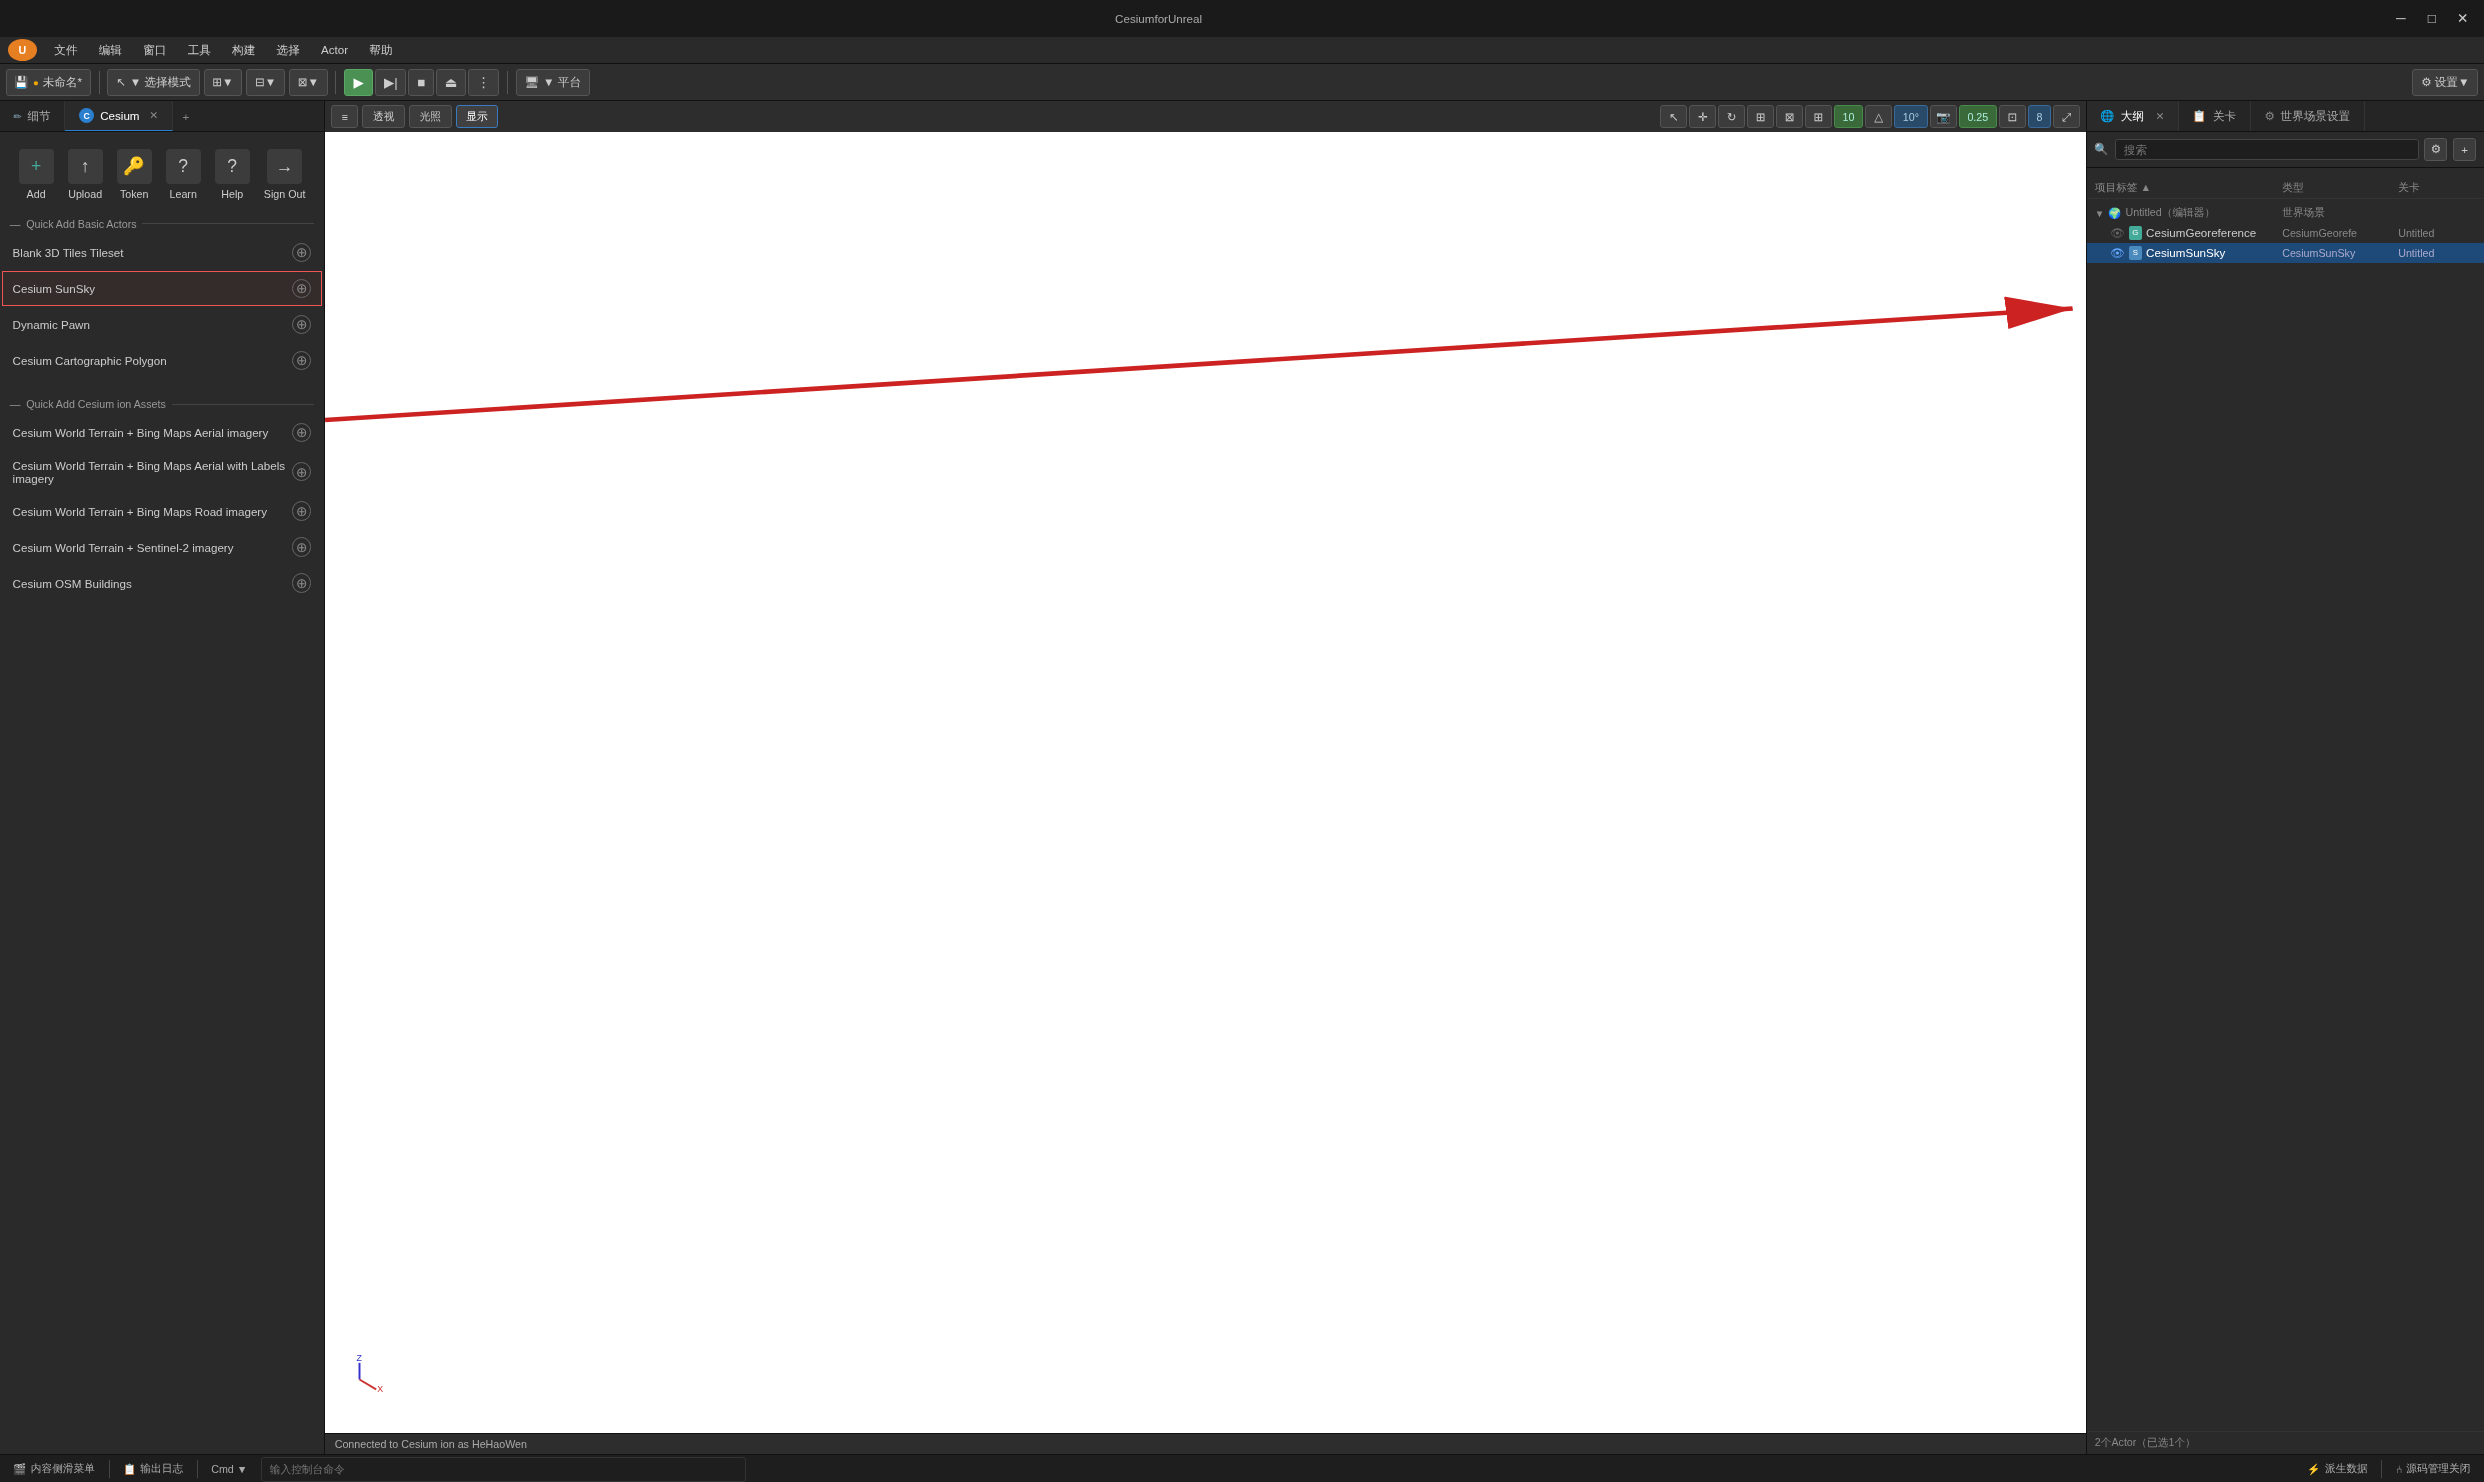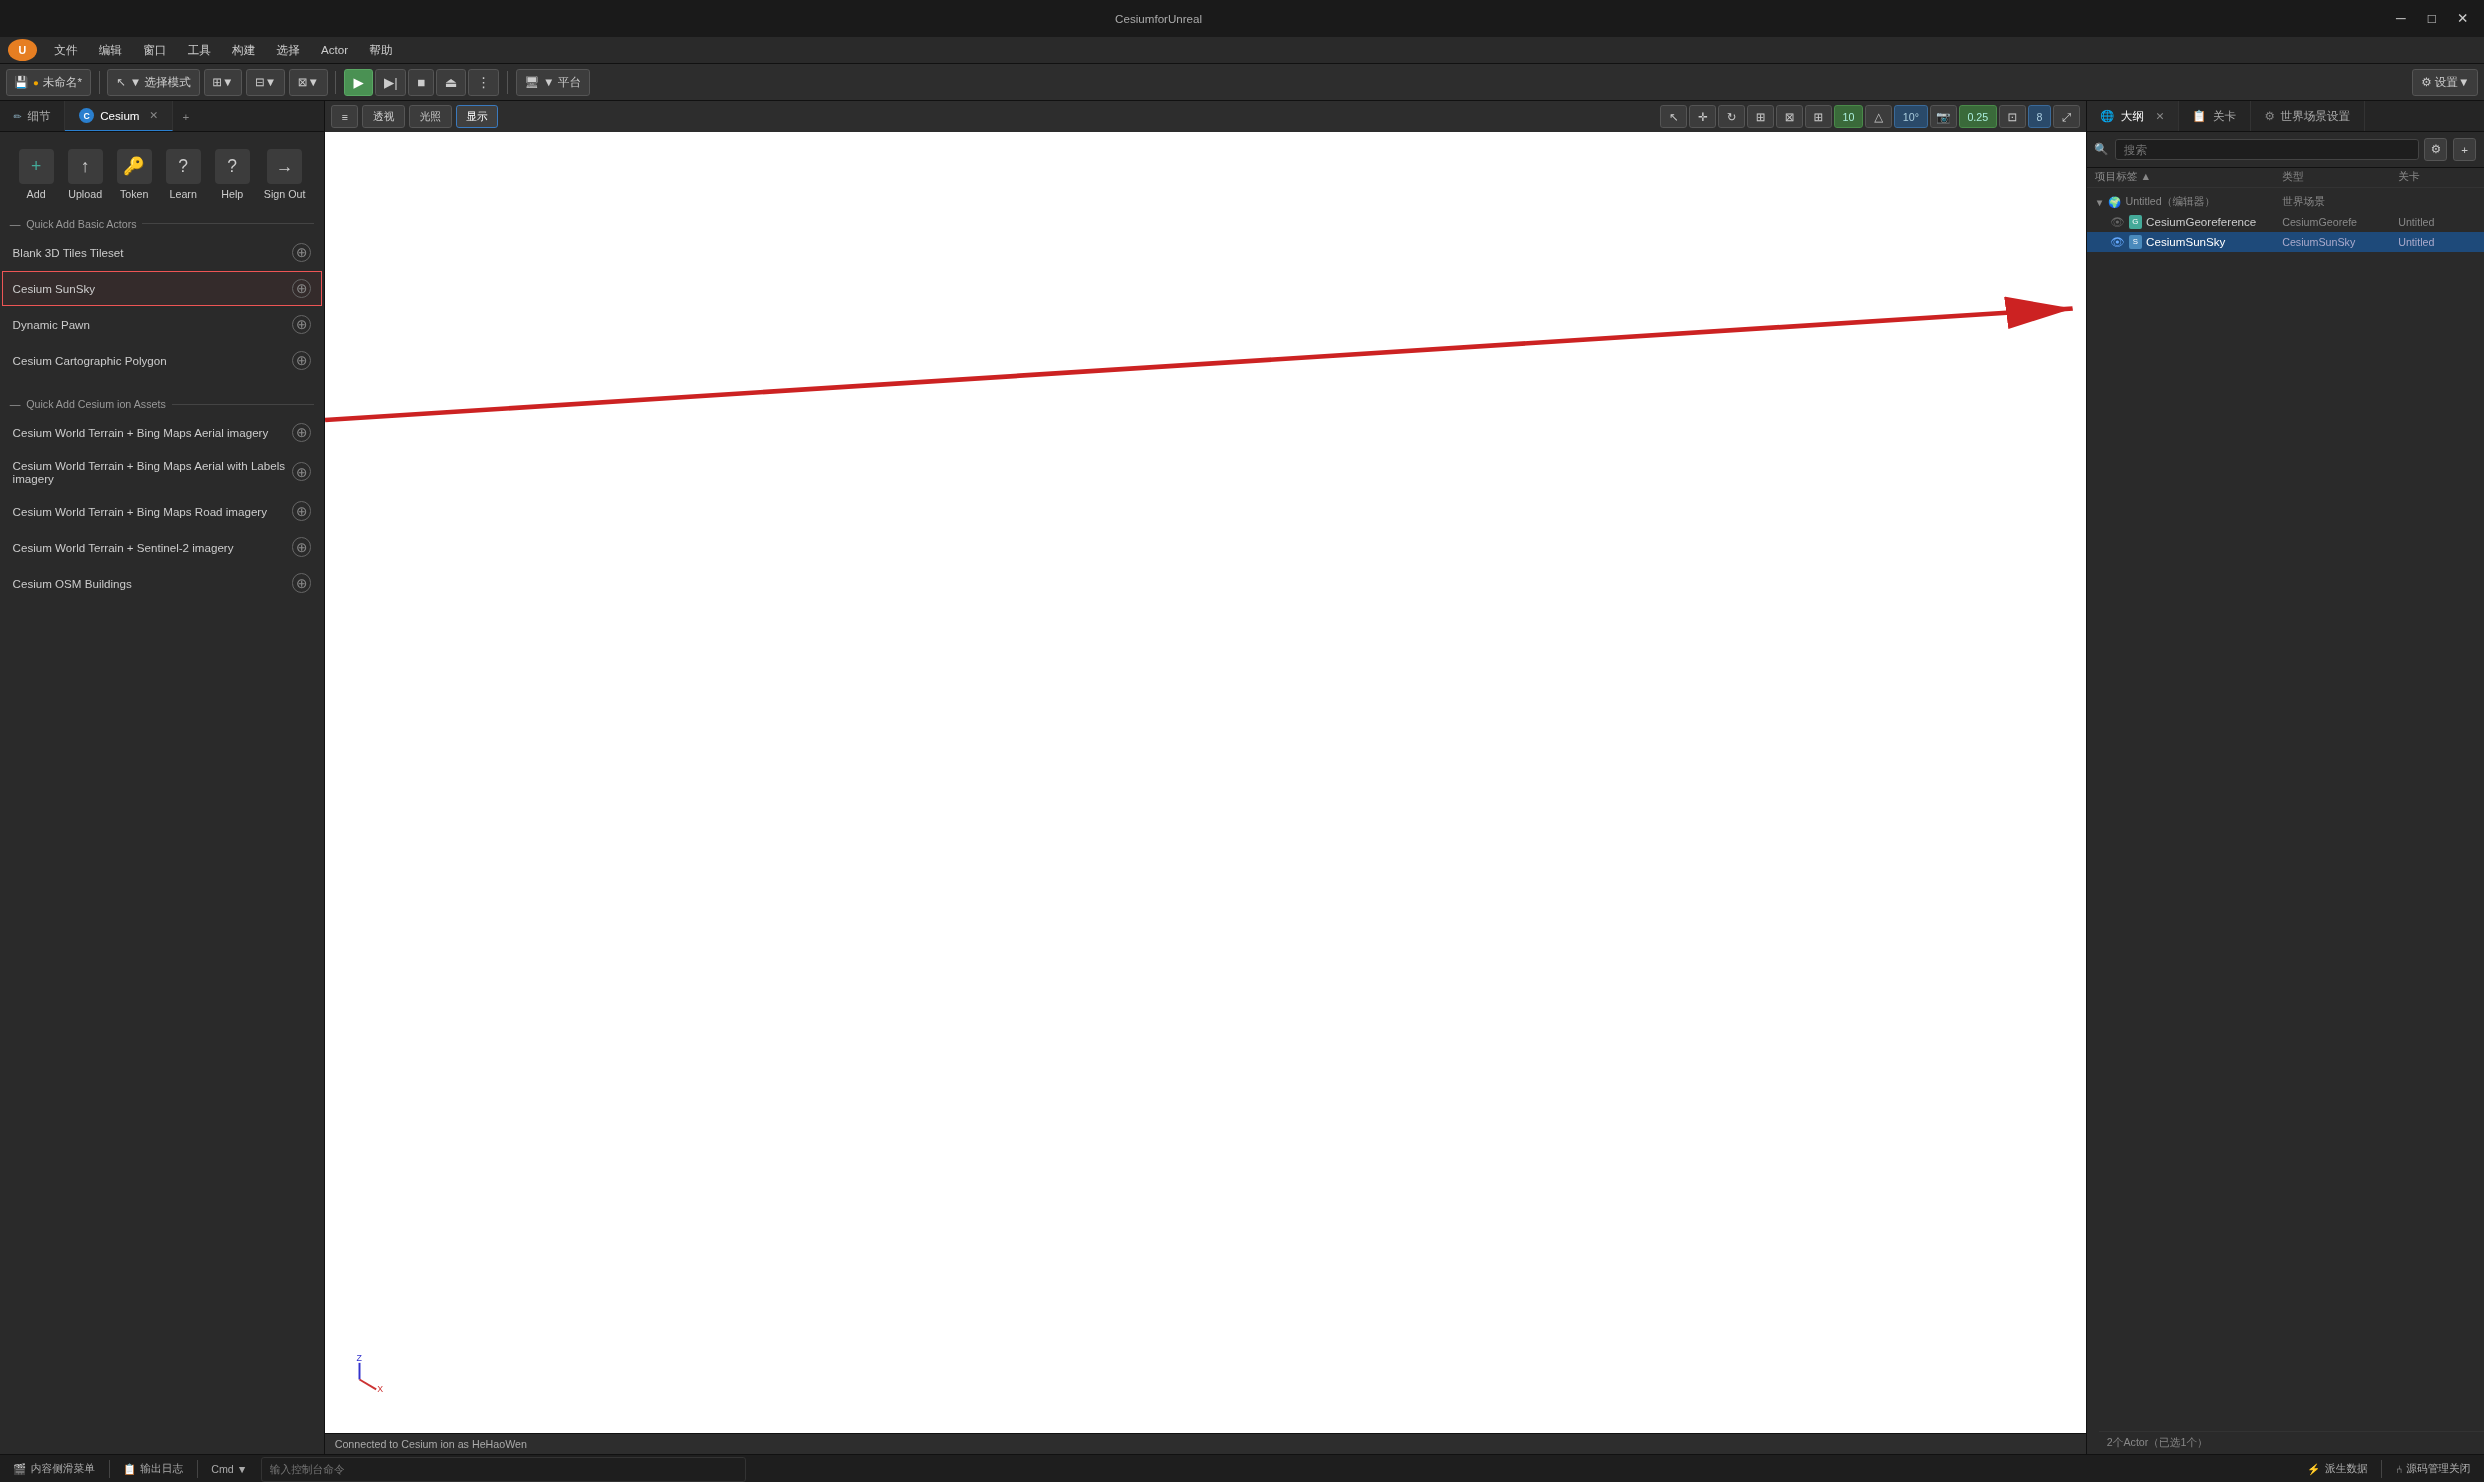--- a/index.html
+++ b/index.html
@@ -386,21 +386,20 @@
     }
 
     .outliner-status {
       height: 23px;
       border-top: 1px solid #333;
       display: flex;
       align-items: center;
       padding: 0 7.8px;
       color: #888;
       font-size: 10.7px;
-      margin-left: 12px;
     }
 
     
     .status-bar {
       height: 29px;
       background: #1e1e1e;
       display: flex;
       align-items: center;
       padding: 0 7.8px;
       gap: 7.8px;
@@ -668,21 +667,21 @@
     </div>
 
     <div class="right-panel-content">
       <div class="outliner-search">
         <span style="color:#888;">🔍</span>
         <input type="text" style="flex: 1 1 0%; background: rgb(30, 30, 30); border: 1px solid rgb(68, 68, 68); color: rgb(204, 204, 204); padding: 2.9px 7.8px; border-radius: 2.9px; font-size: 11.6px; font-family: inherit;" placeholder="搜索">
         <button style="width:23px;height:23px;background:#3c3c3c;border:1px solid #555;color:#ccc;border-radius:2.9px;cursor:pointer;font-size:11.6px;">⚙</button>
         <button style="width:23px;height:23px;background:#3c3c3c;border:1px solid #555;color:#ccc;border-radius:2.9px;cursor:pointer;font-size:11.6px;">+</button>
       </div>
 
-      <div style="display:grid;grid-template-columns:1fr 116px 78px;padding:2.9px 7.8px;color:#888;font-size:10.7px;border-bottom:1px solid #333;align-items:center;">
+      <div style="display:grid;grid-template-columns:1fr 116px 78px;padding:2.9px 7.8px;color:#888;font-size:10.7px;border-bottom:1px solid #333;align-items:center;margin-top:11px;">
         <span style="display:flex;align-items:center;gap:3.9px;">项目标签 ▲</span>
         <span>类型</span>
         <span>关卡</span>
       </div>
 
       <div class="outliner-tree">
 
         <div style="display:grid;grid-template-columns:1fr 116px 78px;padding:2.9px 7.8px;align-items:center;color:#888;font-size:10.7px;">
           <div style="display:flex;align-items:center;gap:3.9px;">
             <span style="color:#888;font-size:9.7px;">▼</span>

